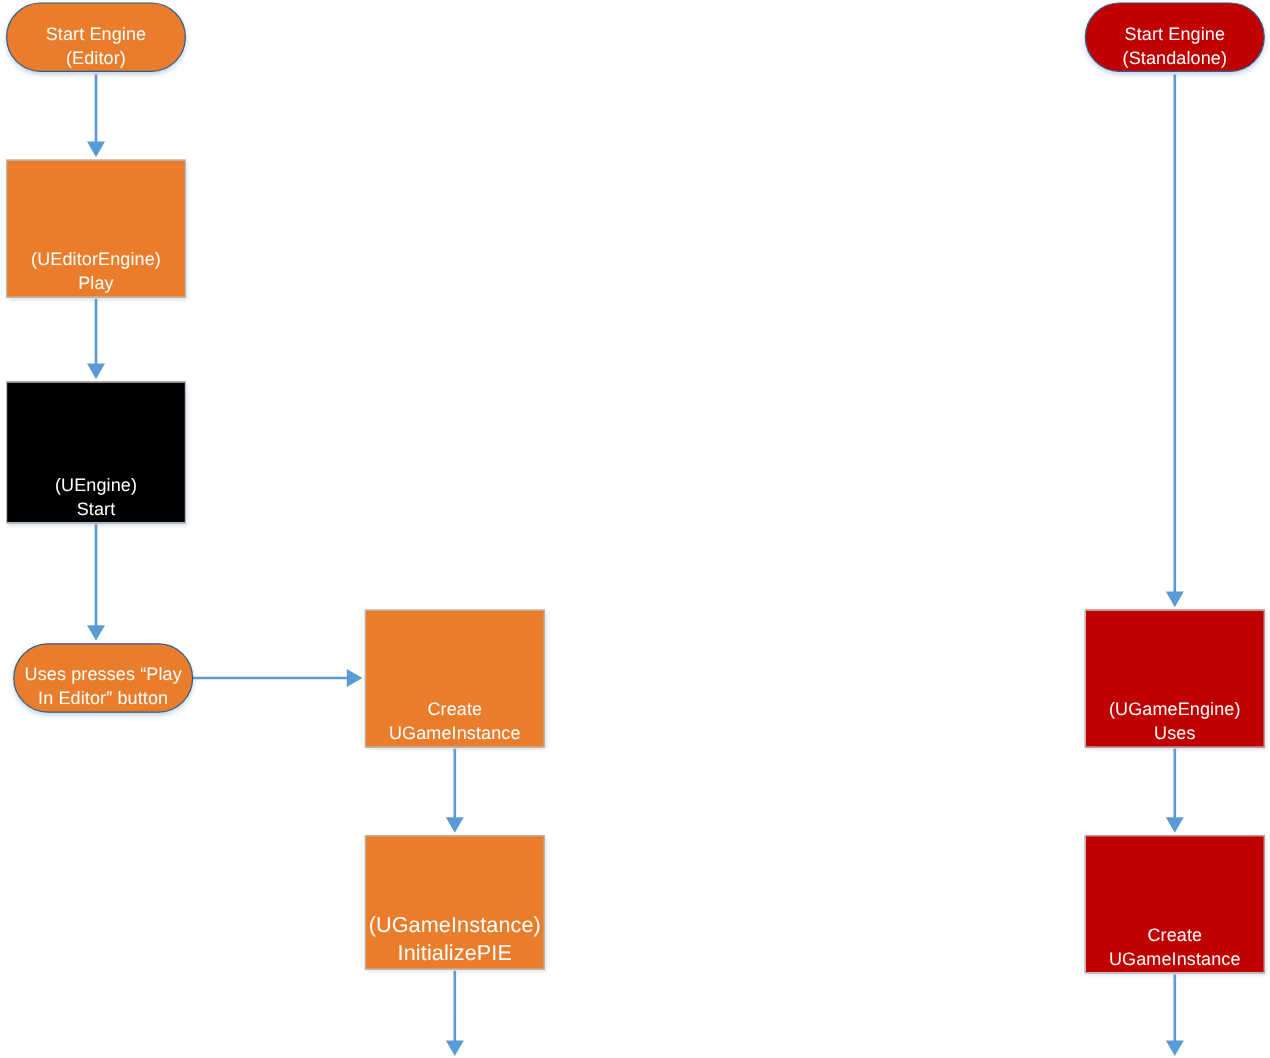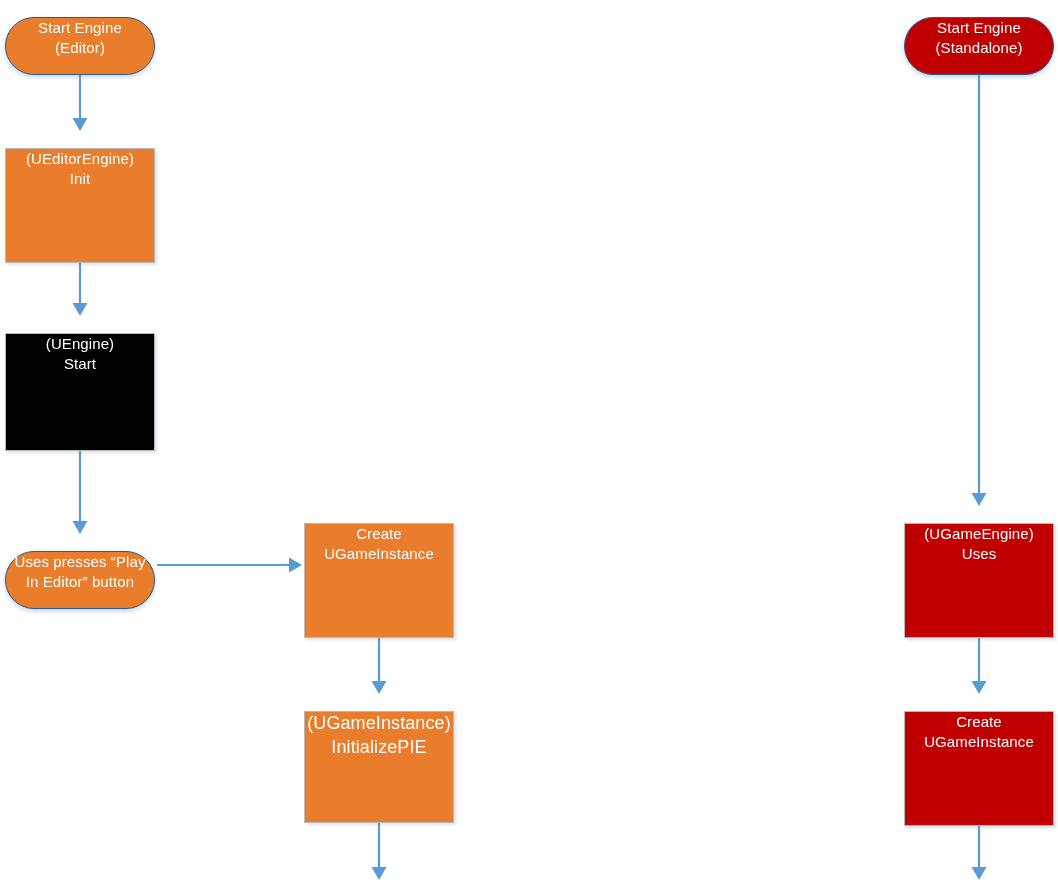--- a/index.html
+++ b/index.html
@@ -29,31 +29,30 @@
     width: 1058px;
     height: 882px;
     pointer-events: none;
   }
 
   
   .node {
     position: absolute;
     box-sizing: border-box;
     display: flex;
-    align-items: flex-start;
+    align-items: flex-end;
     justify-content: center;
     text-align: center;
     color: #ffffff;
     line-height: 1.32;
     letter-spacing: .1px;
     white-space: pre-line;
     border: 1px solid #b9b9b9;
     box-shadow: 2px 2px 3px rgba(120,150,180,0.28);
     z-index: 2;
-    margin-top: 15px;
   }
 
   .node .node-label {
     display: block;
     padding: 0 4px;
   }
 
   .node.terminator {
     border-radius: 999px;
     border: 1px solid #2f5b86;
@@ -105,24 +104,24 @@
       <g>
         <line x1="979" y1="812" x2="979" y2="869" stroke="#5B9BD5" stroke-width="2.2"></line>
         <polygon points="971.5,867 986.5,867 979,880" fill="#5B9BD5"></polygon>
       </g>
     </svg>
 
   <div id="node-layer">
       <div class="node terminator fill-orange" style="left: 5px; top: 2px; width: 150px; height: 58px; font-size: 15px;"><span class="node-label">Start Engine
 (Editor)</span></div>
       <div class="node fill-orange" style="left: 5px; top: 133px; width: 150px; height: 115px; font-size: 15px;"><span class="node-label">(UEditorEngine)
-Init</span></div>
+Play</span></div>
       <div class="node fill-purple" style="left: 5px; top: 318px; width: 150px; height: 118px; font-size: 15px;"><span class="node-label">(UEngine)
 Start</span></div>
-      <div class="node terminator fill-orange" style="left: 5px; top: 536px; width: 150px; height: 58px; font-size: 15px;"><span class="node-label">Uses presses “Play
+      <div class="node terminator fill-orange" style="left: 11px; top: 536px; width: 150px; height: 58px; font-size: 15px;"><span class="node-label">Uses presses “Play
 In Editor” button</span></div>
       <div class="node fill-orange" style="left: 304px; top: 508px; width: 150px; height: 115px; font-size: 15px;"><span class="node-label">Create
 UGameInstance</span></div>
       <div class="node fill-orange" style="left: 304px; top: 696px; width: 150px; height: 112px; font-size: 18px;"><span class="node-label">(UGameInstance)
 InitializePIE</span></div>
       <div class="node terminator fill-red" style="left: 904px; top: 2px; width: 150px; height: 58px; font-size: 15px;"><span class="node-label">Start Engine
 (Standalone)</span></div>
       <div class="node fill-red" style="left: 904px; top: 508px; width: 150px; height: 115px; font-size: 15px;"><span class="node-label">(UGameEngine)
 Uses</span></div>
       <div class="node fill-red" style="left: 904px; top: 696px; width: 150px; height: 115px; font-size: 15px;"><span class="node-label">Create

